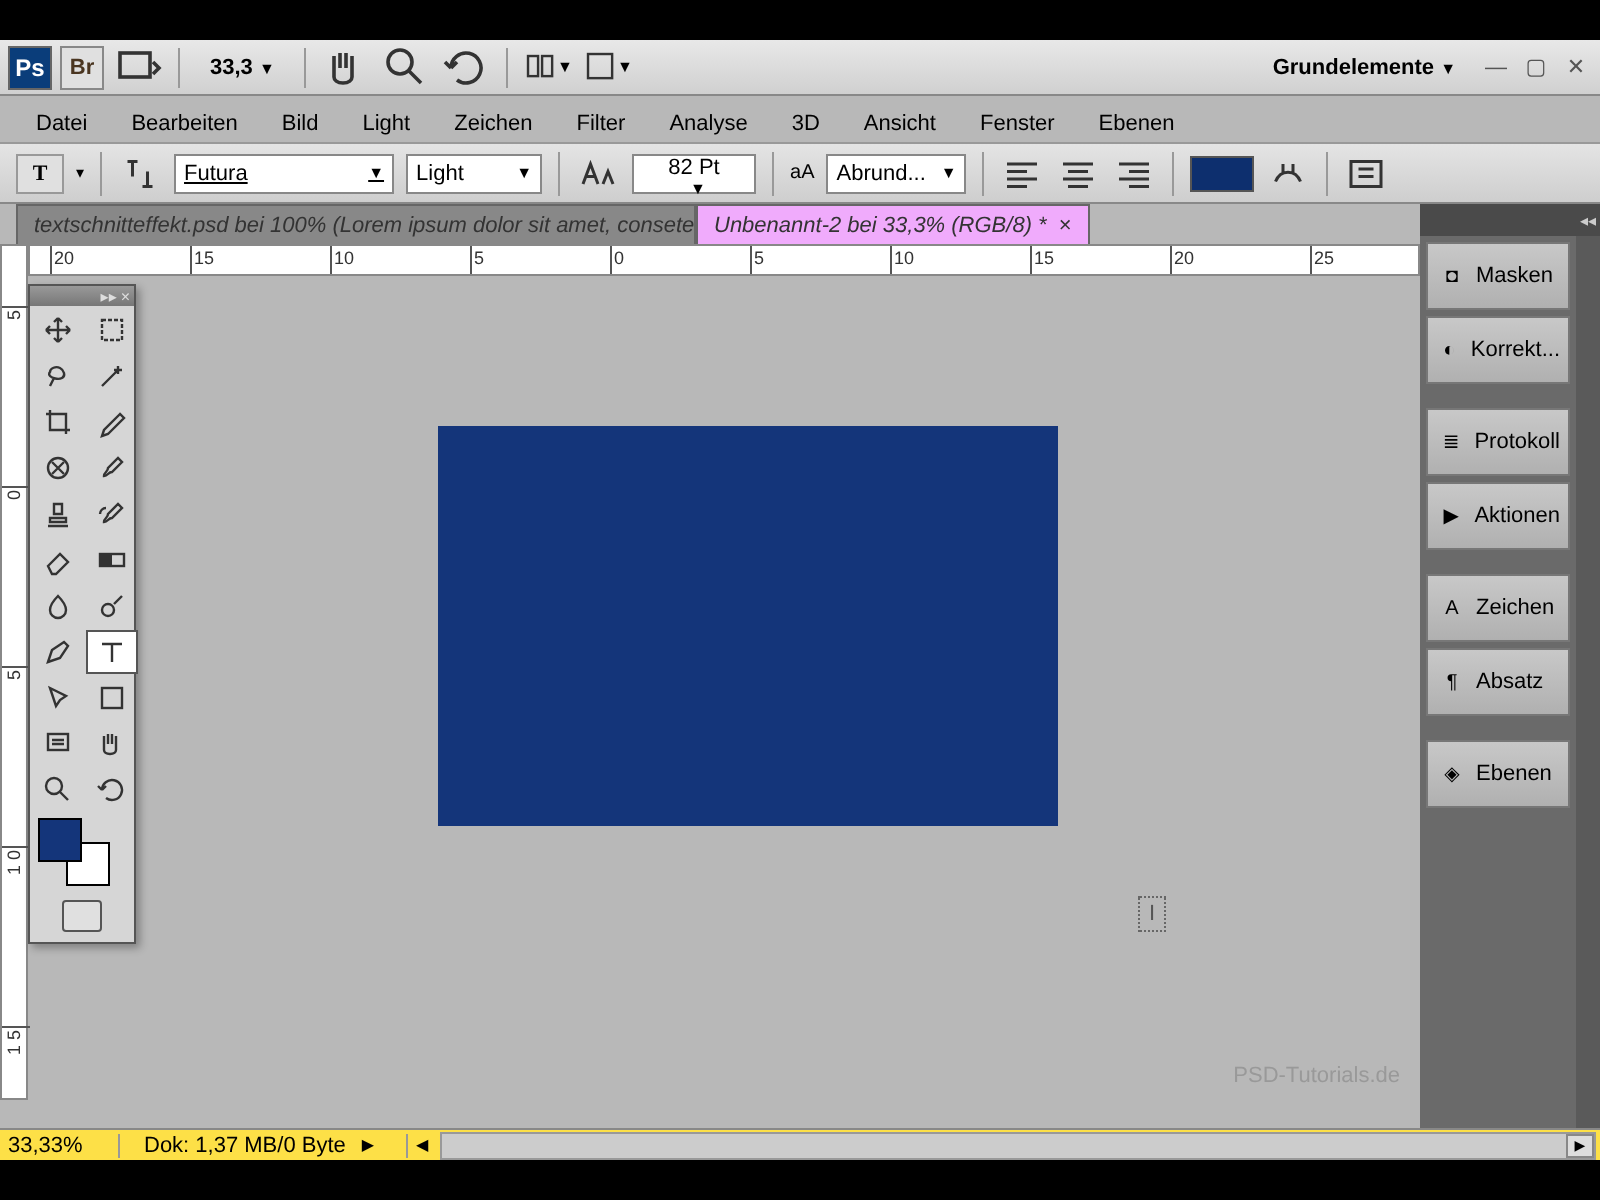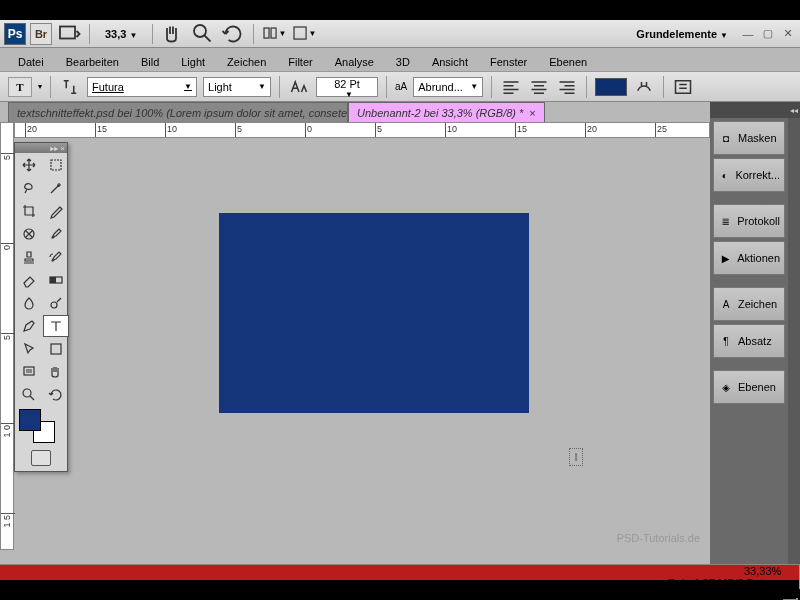--- a/index.html
+++ b/index.html
@@ -70,21 +70,21 @@
 
 .rp-strip { position:absolute; right:0; top:0; width:12px; bottom:0; background:#5a5a5a; z-index:3;}
 .rp-arrow { height:16px; background:#4a4a4a; color:#ccc; display:flex; align-items:center; justify-content:center; font-size:8px; cursor:pointer; }
 .rpanels { position: absolute; right: 12px; top: 0; width: 78px; bottom: 0; background: #6a6a6a; display: flex; flex-direction: column; z-index:3;}
 .rp-head { height:16px; background:#4a4a4a; }
 .rp-item { height: 34px; background: linear-gradient(#c8c8c8,#b0b0b0); border: 1px solid #777; margin: 3px; display: flex; align-items: center; gap: 4px; padding: 0 4px; cursor: pointer; font-size:10px; }
 .rp-item .ico { width: 16px; height: 14px; display:flex; align-items:center; justify-content:center; font-size:10px; }
 .rp-gap { height: 6px; }
 
 
-.status { height: 16px; background: #b91c1c; border-top: 1px solid #888; display: flex; align-items: flex-end; font-size: 10px; flex-direction: column; }
+.status { height: 16px; background: #fde047; border-top: 1px solid #888; display: flex; align-items: center; font-size: 10px; }
 .status-zoom { width: 60px; padding: 0 4px; border-right: 1px solid #999; }
 .status-doc { padding: 0 12px; border-right: 1px solid #999; display:flex; align-items:center; gap:4px;}
 .status-arrow { font-size: 8px; padding:0 4px; }
 .hscroll { flex:1; height:14px; background:#ccc; border:1px solid #999; margin:0 2px; position:relative; }
 .hscroll-btn { position:absolute; top:0; width:14px; height:12px; background:#ddd; border:1px solid #888; display:flex; align-items:center; justify-content:center; font-size:7px; cursor:pointer;}
 
 .sr { stroke:#333; stroke-width:1.2; fill:none; }
 </style>
 </head>
 <body>

